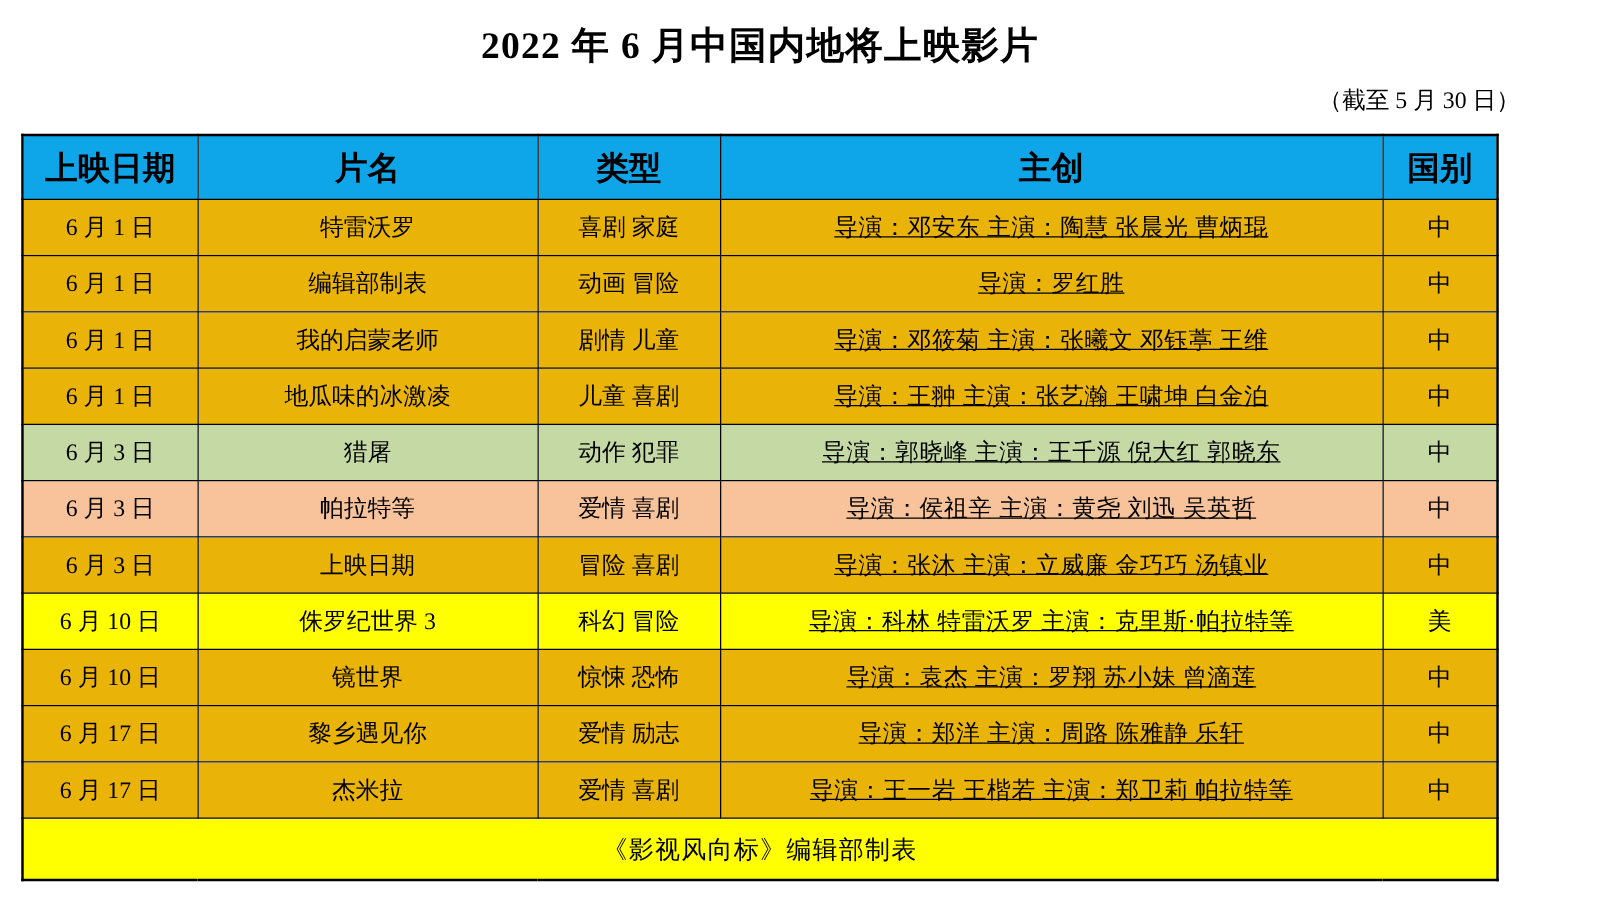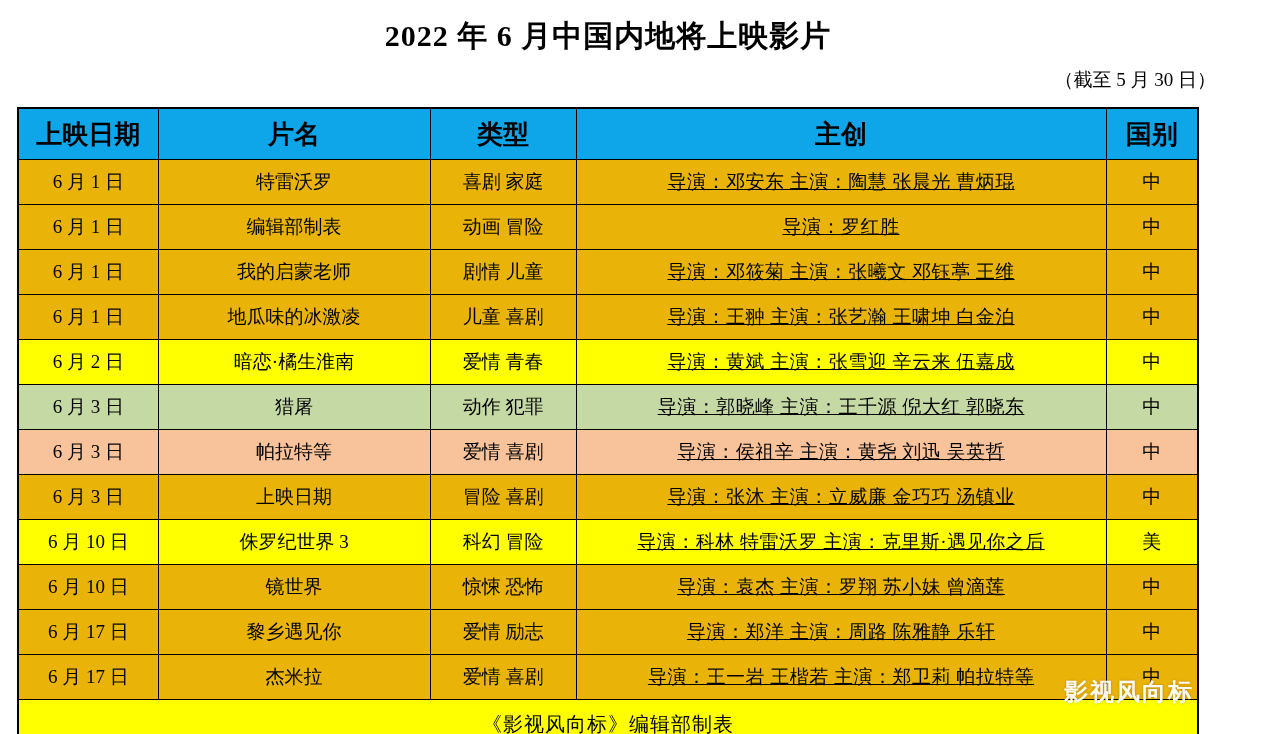--- a/index.html
+++ b/index.html
@@ -146,27 +146,20 @@
         <td class="crew">导演：邓筱菊  主演：张曦文 邓钰葶 王维</td>
         <td>中</td>
       </tr>
       <tr class="row-white">
         <td>6 月 1 日</td>
         <td>地瓜味的冰激凌</td>
         <td>儿童 喜剧</td>
         <td class="crew">导演：王翀  主演：张艺瀚 王啸坤 白金泊</td>
         <td>中</td>
       </tr>
-      <tr class="row-yellow">
-        <td>6 月 2 日</td>
-        <td>暗恋·橘生淮南</td>
-        <td>爱情 青春</td>
-        <td class="crew">导演：黄斌  主演：张雪迎 辛云来 伍嘉成</td>
-        <td>中</td>
-      </tr>
       <tr class="row-green">
         <td>6 月 3 日</td>
         <td>猎屠</td>
         <td>动作 犯罪</td>
         <td class="crew">导演：郭晓峰  主演：王千源 倪大红 郭晓东</td>
         <td>中</td>
       </tr>
       <tr class="row-orange">
         <td>6 月 3 日</td>
         <td>帕拉特等</td>
@@ -178,21 +171,21 @@
         <td>6 月 3 日</td>
         <td>上映日期</td>
         <td>冒险 喜剧</td>
         <td class="crew">导演：张沐   主演：立威廉 金巧巧 汤镇业</td>
         <td>中</td>
       </tr>
       <tr class="row-yellow">
         <td>6 月 10 日</td>
         <td>侏罗纪世界 3</td>
         <td>科幻 冒险</td>
-        <td class="crew">导演：科林 特雷沃罗  主演：克里斯·遇见你之后</td>
+        <td class="crew">导演：科林 特雷沃罗  主演：克里斯·帕拉特等</td>
         <td>美</td>
       </tr>
       <tr class="row-white">
         <td>6 月 10 日</td>
         <td>镜世界</td>
         <td>惊悚 恐怖</td>
         <td class="crew">导演：袁杰  主演：罗翔 苏小妹 曾滴莲</td>
         <td>中</td>
       </tr>
       <tr class="row-white">
@@ -208,15 +201,14 @@
         <td>爱情 喜剧</td>
         <td class="crew">导演：王一岩 王楷若  主演：郑卫莉 帕拉特等</td>
         <td>中</td>
       </tr>
       <tr class="footer-row">
         <td colspan="5">《影视风向标》编辑部制表</td>
       </tr>
     </tbody>
   </table>
 
-  <div class="watermark">影视风向标</div>
 
 </div>
 
 </body></html>

